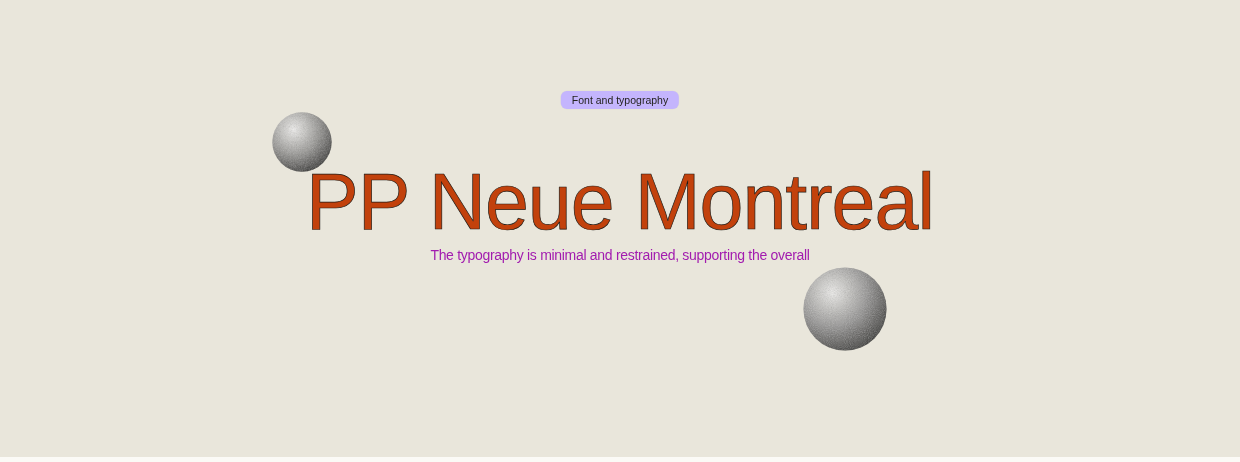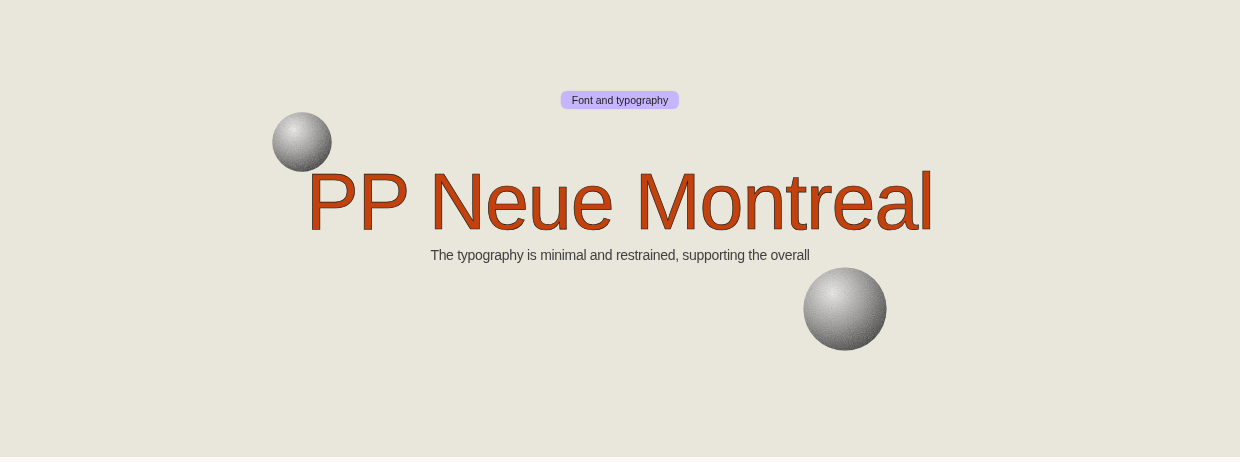--- a/index.html
+++ b/index.html
@@ -52,21 +52,21 @@
   }
   .subtitle {
     position: absolute;
     top: 248px;
     left: 0;
     width: 100%;
     text-align: center;
     font-size: 14px;
     line-height: 15px;
     letter-spacing: -0.3px;
-    color: #404040;
+    color: #a21caf;
     z-index: 2;
   }
   .sphere {
     position: absolute;
     display: block;
   }
   .sphere-small {
     left: 272px;
     top: 112px;
     width: 60px;

